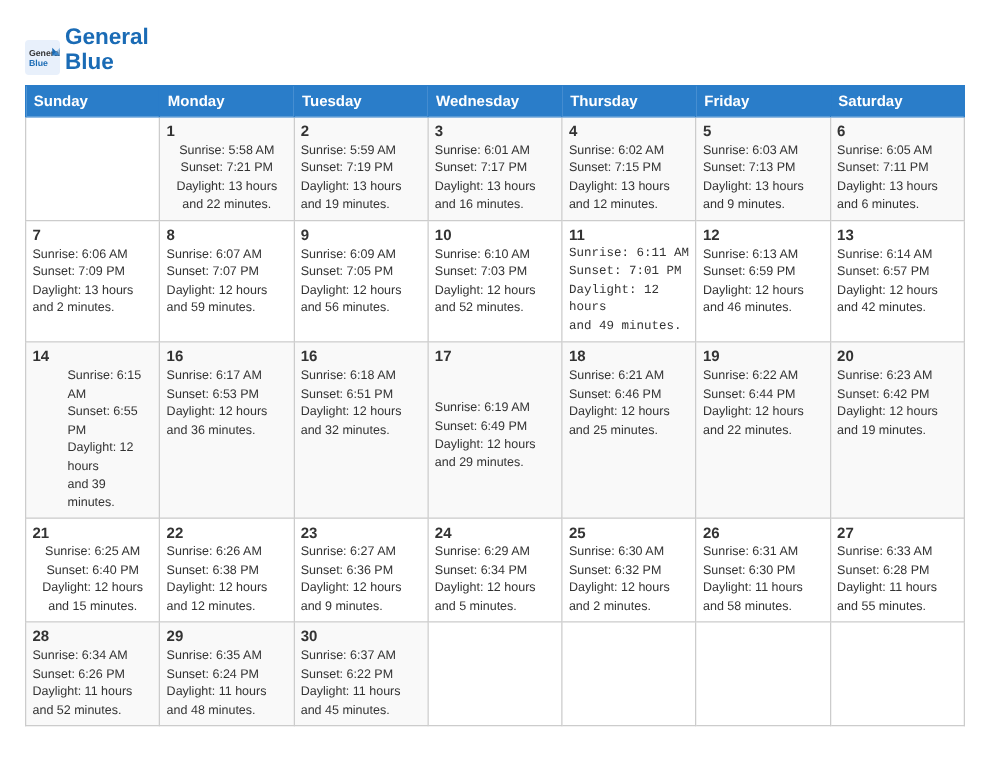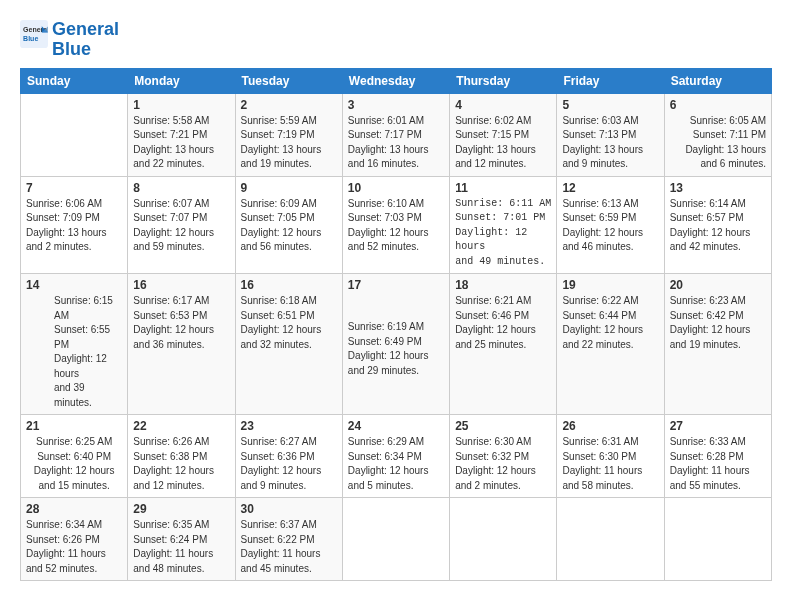--- a/index.html
+++ b/index.html
@@ -11,21 +11,21 @@
       padding: 16px 20px;
     }
     .header-section {
       display: flex;
       align-items: flex-start;
       justify-content: space-between;
       margin-bottom: 8px;
     }
     .logo {
       display: flex;
-      align-items: flex-start;
+      align-items: flex-end;
       margin-top: 4px;
     }
     .logo-text {
       font-size: 18px;
       font-weight: bold;
       color: #333;
       line-height: 1.1;
     }
     .logo-text span {
       color: #1a6bb5;
@@ -122,21 +122,21 @@
         <th>Thursday</th>
         <th>Friday</th>
         <th>Saturday</th>
       </tr>
   </thead>
   <tbody id="calendar-body">
   <tr>
         <td class="empty-cell"></td>
         <td>
           <span class="day-number">1</span>
-          <div class="day-info" style="white-space: pre-line;">Sunrise: 5:58 AM
+          <div class="day-info" style="white-space: pre-line; text-align: center;">Sunrise: 5:58 AM
 Sunset: 7:21 PM
 Daylight: 13 hours
 and 22 minutes.</div>
         </td>
         <td>
           <span class="day-number">2</span>
           <div class="day-info" style="white-space: pre-line;">Sunrise: 5:59 AM
 Sunset: 7:19 PM
 Daylight: 13 hours
 and 19 minutes.</div>
@@ -157,21 +157,21 @@
         </td>
         <td>
           <span class="day-number">5</span>
           <div class="day-info" style="white-space: pre-line;">Sunrise: 6:03 AM
 Sunset: 7:13 PM
 Daylight: 13 hours
 and 9 minutes.</div>
         </td>
         <td>
           <span class="day-number">6</span>
-          <div class="day-info" style="white-space: pre-line; text-align: right;">Sunrise: 6:05 AM
+          <div class="day-info" style="white-space: pre-line;">Sunrise: 6:05 AM
 Sunset: 7:11 PM
 Daylight: 13 hours
 and 6 minutes.</div>
         </td>
       </tr>
       <tr>
         <td>
           <span class="day-number">7</span>
           <div class="day-info" style="white-space: pre-line;">Sunrise: 6:06 AM
 Sunset: 7:09 PM

